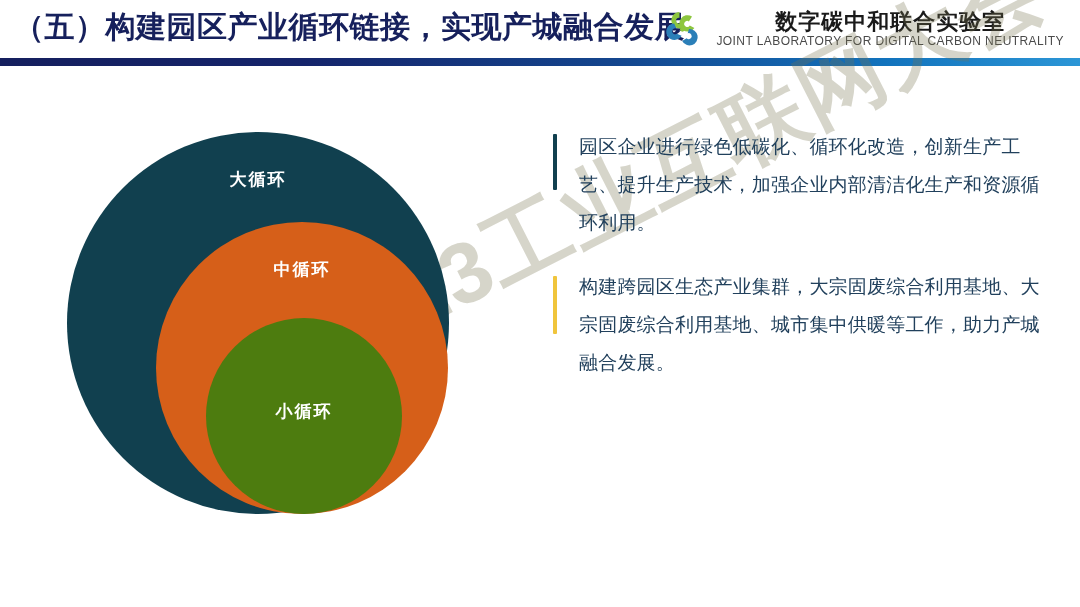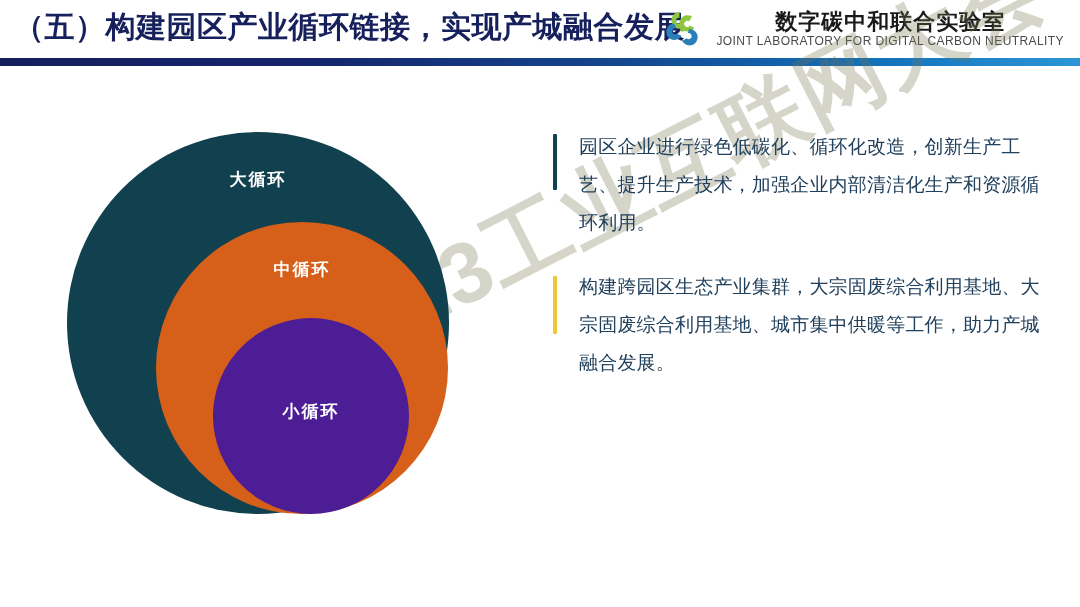--- a/index.html
+++ b/index.html
@@ -135,25 +135,25 @@
   .circle-mid {
     left: 96px;
     top: 102px;
     width: 292px;
     height: 292px;
     background: #d65f19;
   }
   .circle-mid .circle-label { margin-top: 36px; }
 
   .circle-inner {
-    left: 153px;
+    left: 146px;
     top: 198px;
     width: 196px;
     height: 196px;
-    background: #4c1d95;
+    background: #4d7c0f;
     text-align: center;
   }
   .circle-inner .circle-label { margin-top: 82px; }
 
   
   .text-col {
     position: absolute;
     left: 553px;
     top: 128px;
     width: 500px;

